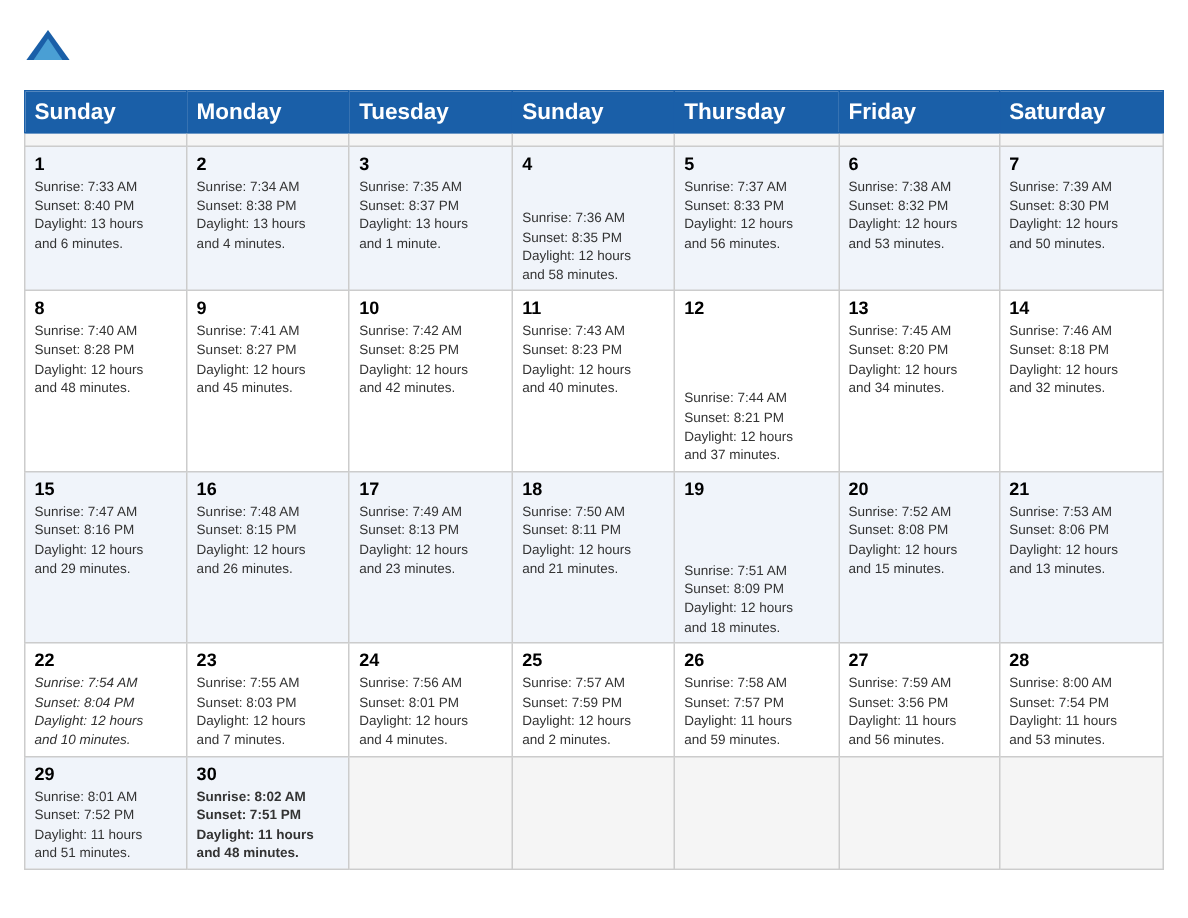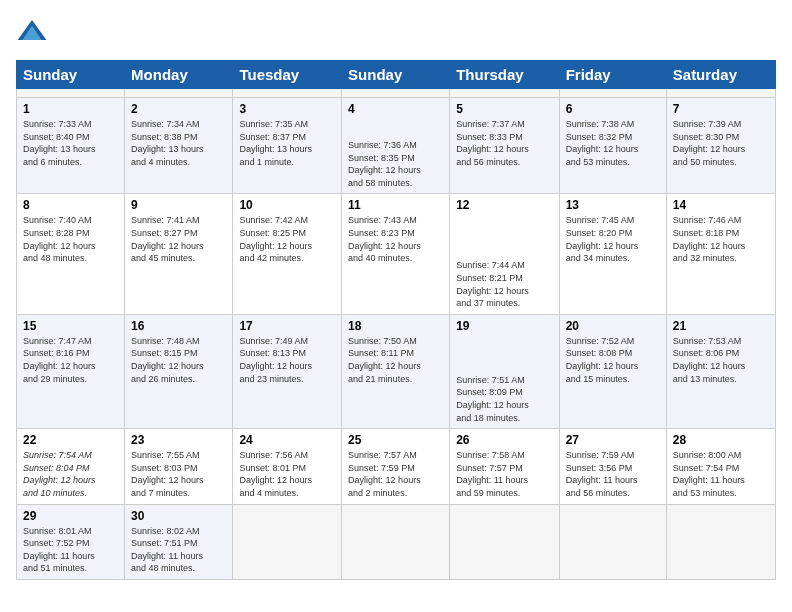--- a/index.html
+++ b/index.html
@@ -344,21 +344,21 @@
         <tr>
           <td>
             <span class="day-num">29</span>
             <div class="day-info" style="white-space: pre-line;">Sunrise: 8:01 AM
 Sunset: 7:52 PM
 Daylight: 11 hours
 and 51 minutes.</div>
           </td>
           <td>
             <span class="day-num">30</span>
-            <div class="day-info" style="white-space: pre-line;">Sunrise: 8:02 AM
+            <div class="day-info" style="white-space: pre-line; font-weight: bold;">Sunrise: 8:02 AM
 Sunset: 7:51 PM
 Daylight: 11 hours
 and 48 minutes.</div>
           </td>
           <td class="empty-cell"></td>
           <td class="empty-cell"></td>
           <td class="empty-cell"></td>
           <td class="empty-cell"></td>
           <td class="empty-cell"></td>
         </tr>

